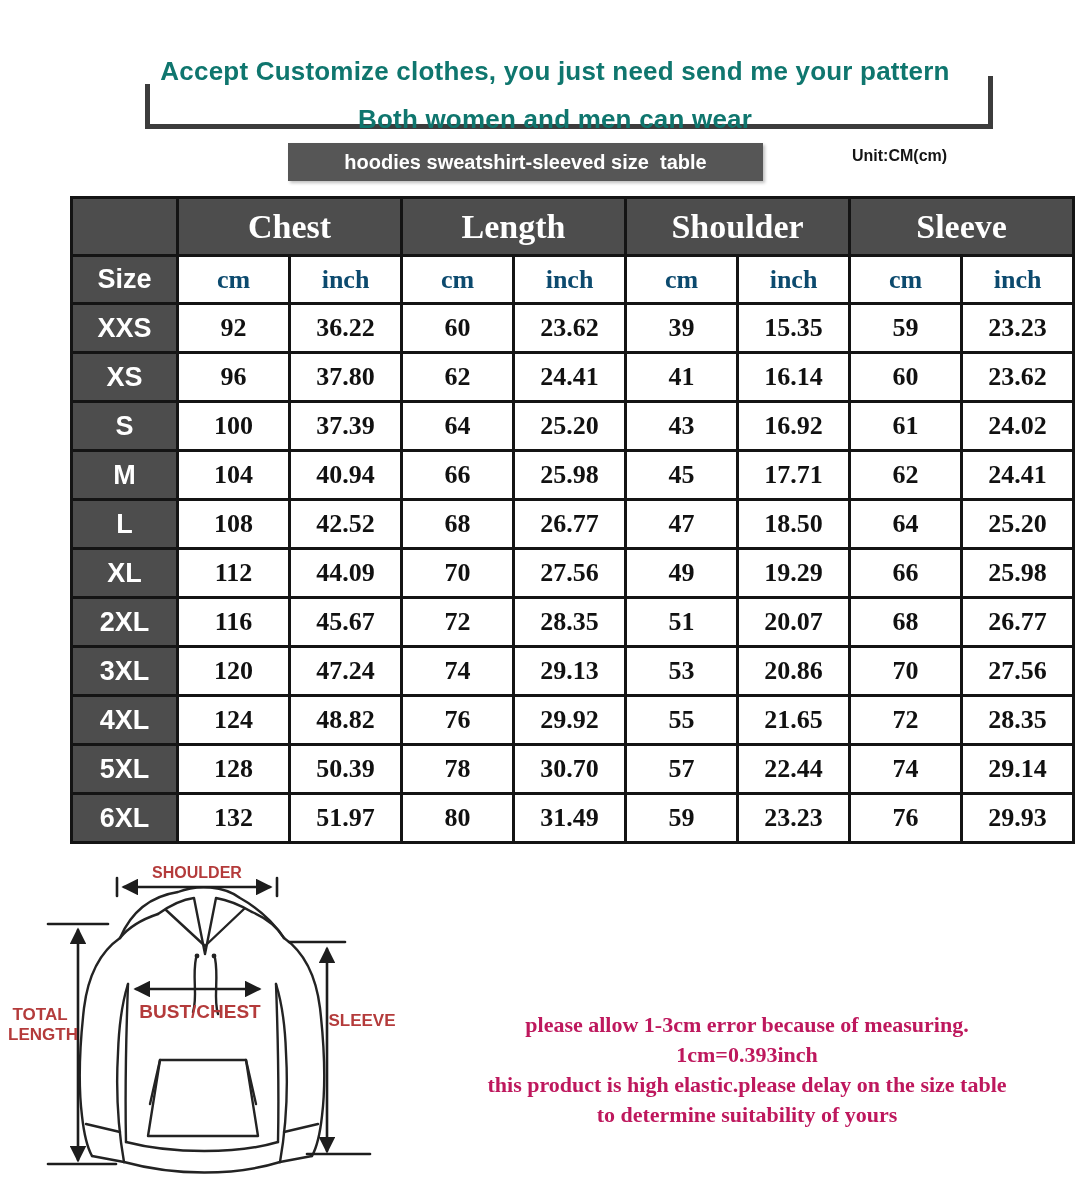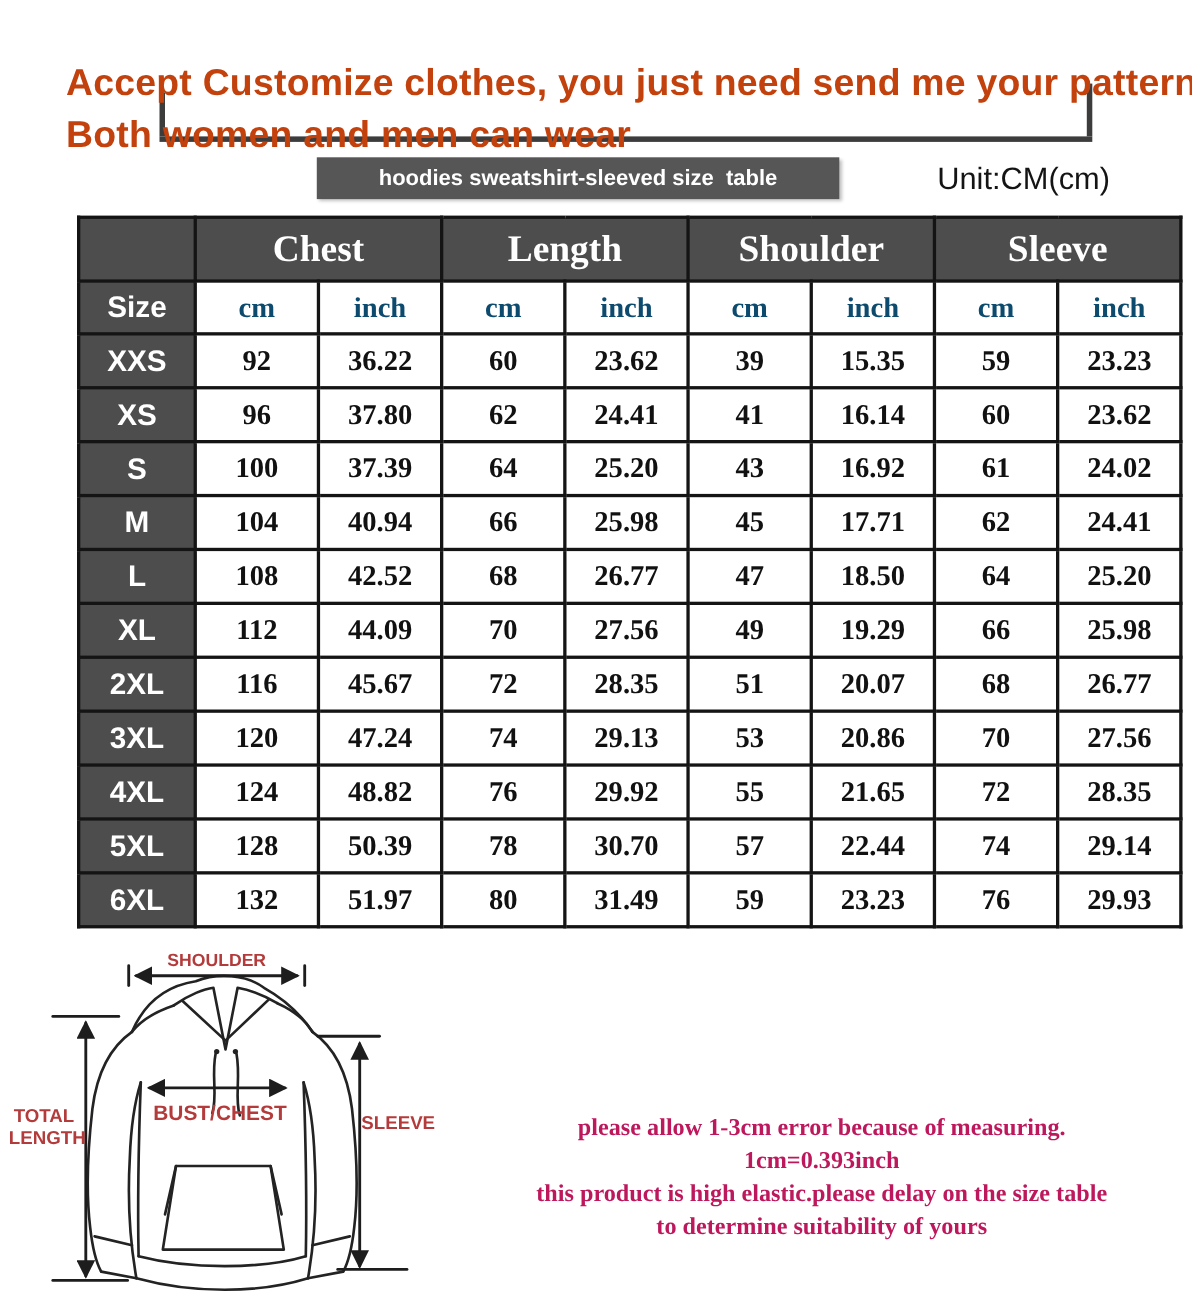--- a/index.html
+++ b/index.html
@@ -1,33 +1,33 @@
 <!DOCTYPE html>
 <html><head>
 <meta charset="utf-8">
 <style>
   html,body{margin:0;padding:0;background:#fff;}
   .page{position:relative;width:1084px;height:1196px;background:#fff;overflow:hidden;
         font-family:"Liberation Sans",sans-serif;color:#161616;}
 
   
-  .hdr-text{position:absolute;left:60px;width:990px;white-space:nowrap;
-            font-weight:bold;font-size:34px;color:#c2410c;letter-spacing:0.2px;}
+  .hdr-text{position:absolute;left:60px;width:990px;text-align:center;white-space:nowrap;
+            font-weight:bold;font-size:26px;color:#0f766e;letter-spacing:0.2px;}
   .hdr-line1{top:56px;}
   .hdr-line2{top:104px;}
   .bracket{position:absolute;left:145px;top:74px;width:848px;height:50px;
            border-bottom:5px solid #3c3c3c;}
   .bracket .riser-l{position:absolute;left:0;bottom:0;width:5px;height:40px;background:#3c3c3c;}
   .bracket .riser-r{position:absolute;right:0;bottom:0;width:5px;height:48px;background:#3c3c3c;}
 
   
   .banner{position:absolute;left:288px;top:143px;width:475px;height:38px;background:#565656;
           color:#fff;font-weight:bold;font-size:20px;line-height:38px;text-align:center;
           white-space:pre;box-shadow:2px 2px 3px rgba(0,0,0,0.25);}
-  .unit{position:absolute;left:852px;top:147px;width:200px;font-weight:normal;font-size:28px;color:#141414;}
+  .unit{position:absolute;left:852px;top:147px;width:200px;font-weight:bold;font-size:16px;color:#141414;}
 
   
   .tbl-wrap{position:absolute;left:70px;top:196px;}
   table.size{border-collapse:collapse;table-layout:fixed;width:1002px;background:#fff;}
   table.size th,table.size td{border:3px solid #141414;text-align:center;vertical-align:middle;padding:0;}
   .dark{background:#4d4d4d;color:#fff;}
   tr.group-row{height:58px;}
   tr.unit-row{height:48px;}
   table.size tbody tr{height:49px;}
   .group-cell{font-family:"Liberation Serif",serif;font-weight:bold;font-size:34px;}

